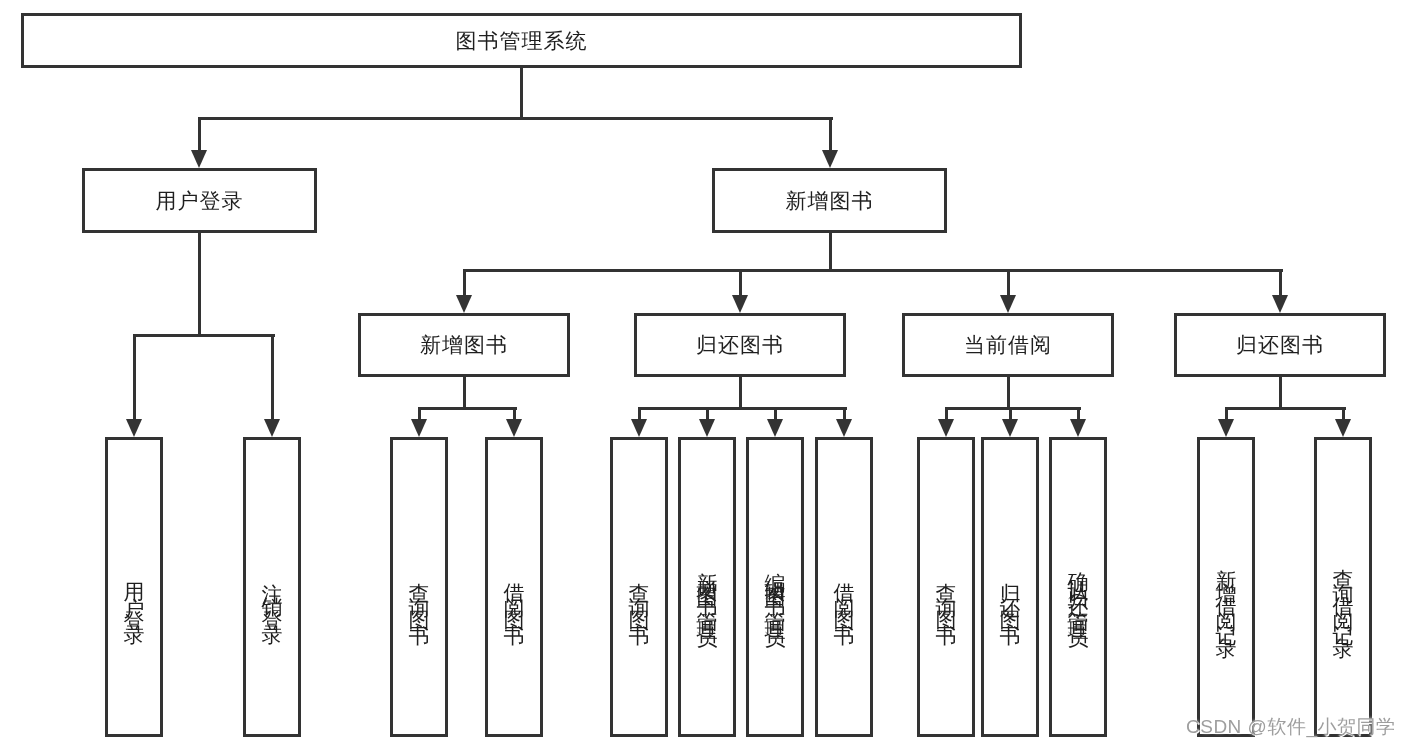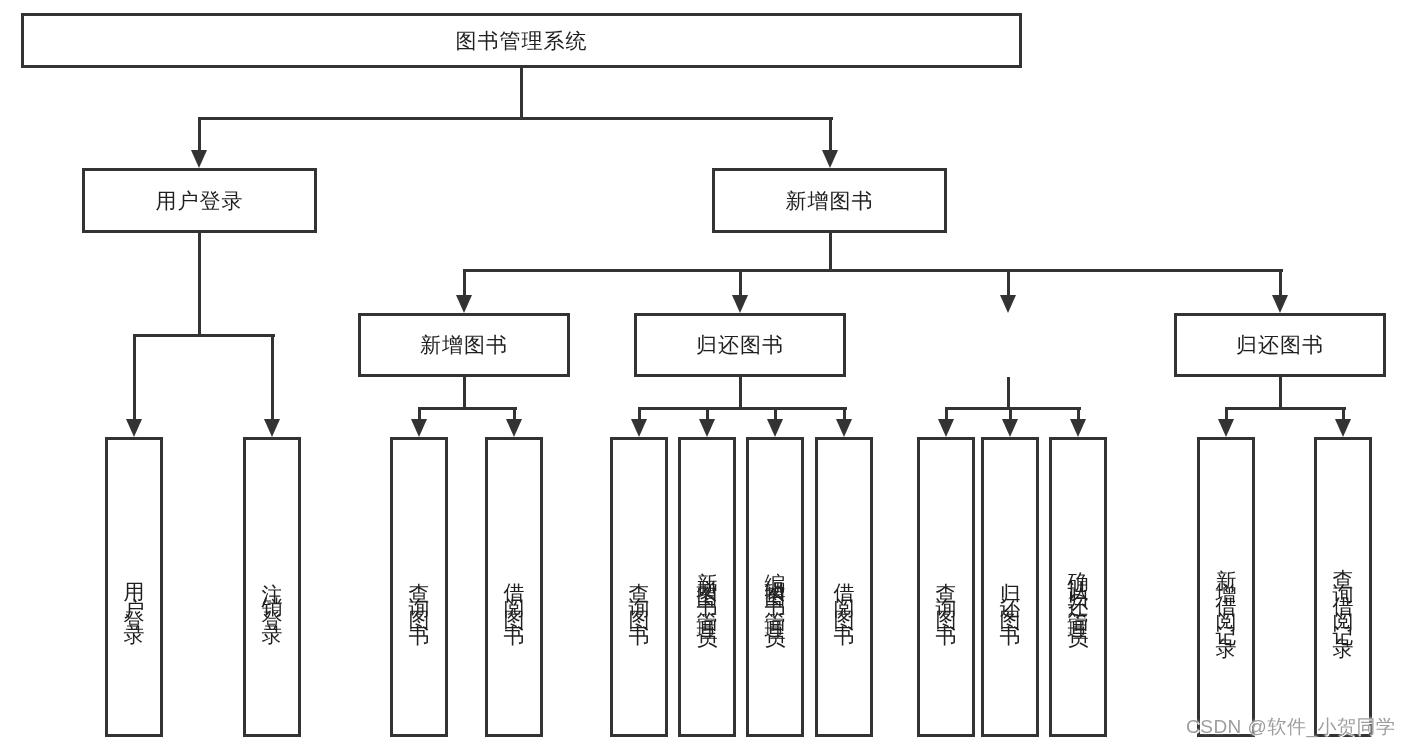--- a/index.html
+++ b/index.html
@@ -54,20 +54,23 @@
   </div>
   <div class="box" style="left:712px;top:168px;width:235px;height:65px">
     <span>新增图书</span>
   </div>
 
   <div class="box" style="left:358px;top:313px;width:212px;height:64px">
     <span>新增图书</span>
   </div>
   <div class="box" style="left:634px;top:313px;width:212px;height:64px">
     <span>归还图书</span>
+  </div>
+  <div class="box" style="left:902px;top:313px;width:212px;height:64px">
+    <span>当前借阅</span>
   </div>
   <div class="box" style="left:1174px;top:313px;width:212px;height:64px">
     <span>归还图书</span>
   </div>
 
   <div class="box v" style="left:105px;top:437px;width:58px;height:300px">
     <span>用户登录</span>
   </div>
   <div class="box v" style="left:243px;top:437px;width:58px;height:300px">
     <span>注销登录</span>

